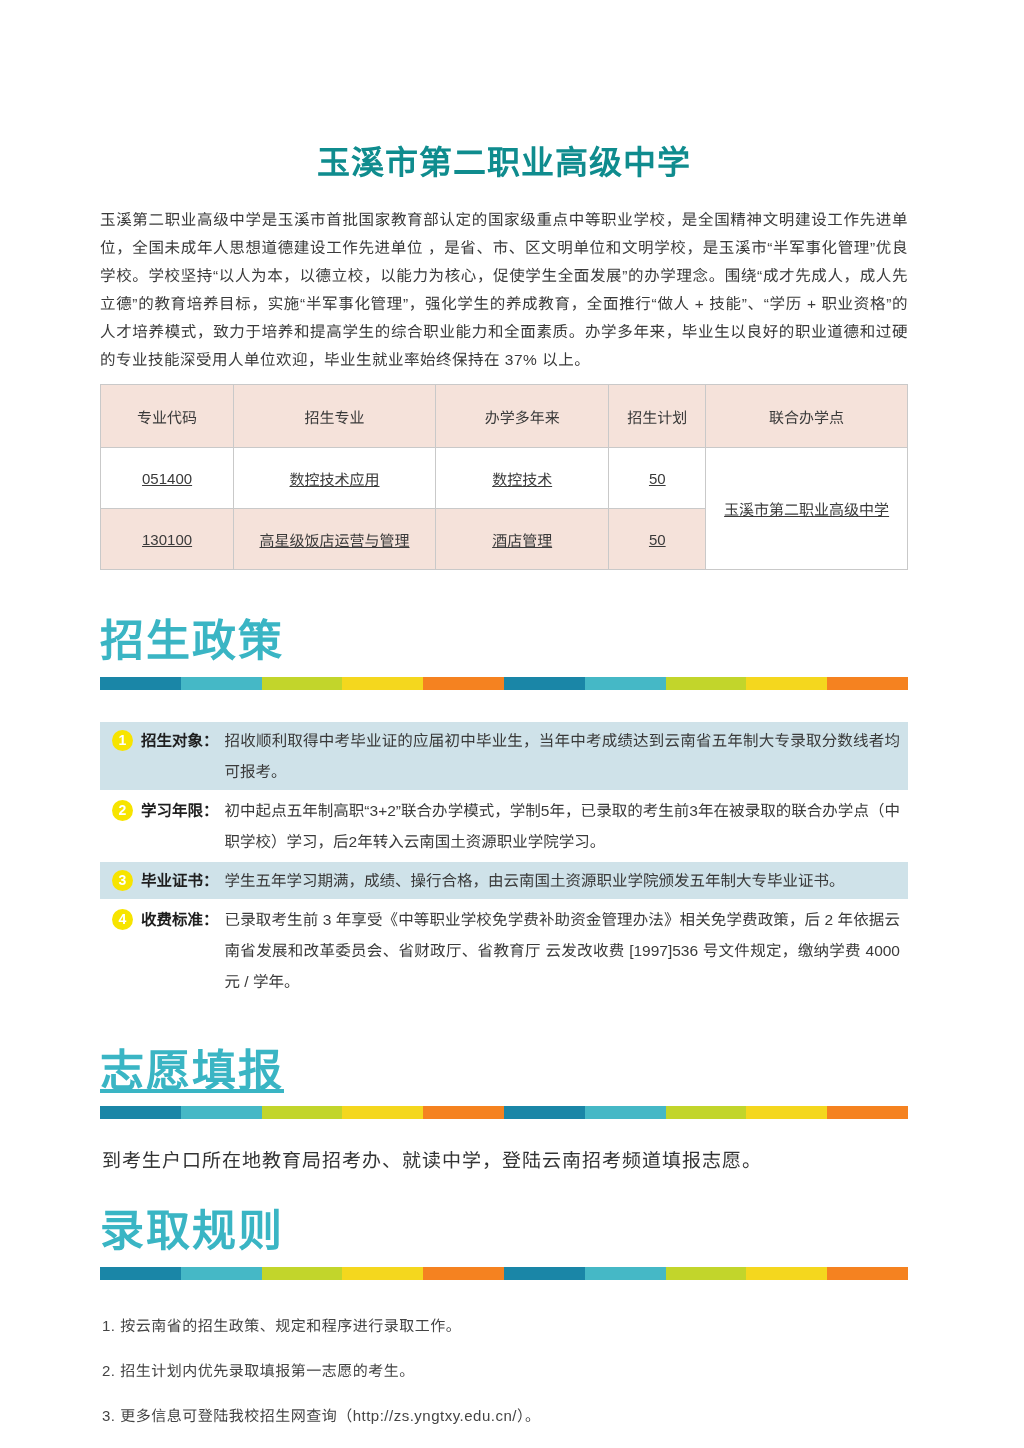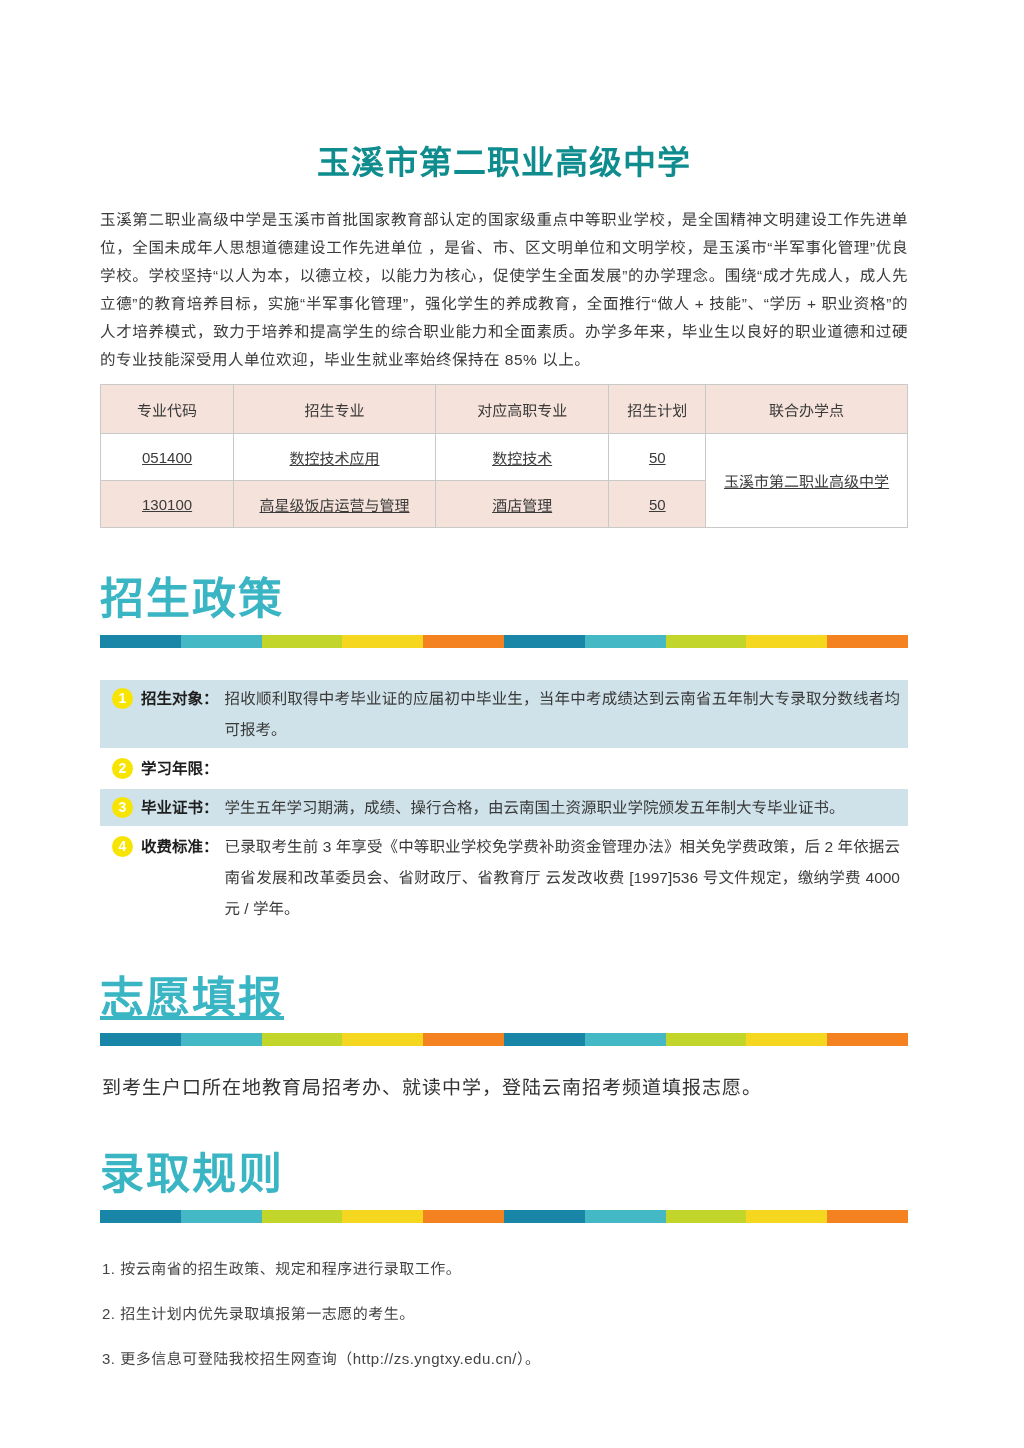--- a/index.html
+++ b/index.html
@@ -34,21 +34,21 @@
   table.majors {
     width: 100%;
     border-collapse: collapse;
     table-layout: fixed;
     font-size: 15px;
     color: #3a3a3a;
   }
   table.majors th, table.majors td {
     border: 1px solid #c9c9c9;
     text-align: center;
-    padding: 8px;
+    padding: 15px;
   }
   table.majors th {
     background: var(--table_pink);
     font-weight: normal;
     height: 32px;
   }
   table.majors td { height: 30px; background: #ffffff; text-decoration: underline; }
   table.majors tr.alt td { background: var(--table_pink); }
   table.majors td.joint { background: #ffffff; }
   .col-code   { width: 16.5%; }
@@ -69,21 +69,21 @@
   
   .section-heading {
     margin: 46px 0 10px 0;
     font-size: 44px;
     font-weight: bold;
     letter-spacing: 2px;
     color: var(--heading_teal);
     line-height: 1.15;
   }
   .section-heading.s2 { margin-top: 46px; text-decoration: underline; }
-  .section-heading.s3 { margin-top: 50px; }
+  .section-heading.s3 { margin-top: 34px; }
   .stripe {
     display: flex;
     height: 13px;
     width: 100%;
   }
   .stripe span { flex: 1 1 0; }
   
   .policy-list { margin-top: 32px; }
   .policy-item {
     display: flex;
@@ -131,35 +131,35 @@
     color: #444;
   }
 </style>
 </head>
 <body>
 
 <div class="content">
 
   <h1 class="title">玉溪市第二职业高级中学</h1>
 
-  <p class="intro">玉溪第二职业高级中学是玉溪市首批国家教育部认定的国家级重点中等职业学校，是全国精神文明建设工作先进单位，全国未成年人思想道德建设工作先进单位 ，是省、市、区文明单位和文明学校，是玉溪市“半军事化管理”优良学校。学校坚持“以人为本，以德立校，以能力为核心，促使学生全面发展”的办学理念。围绕“成才先成人，成人先立德”的教育培养目标，实施“半军事化管理”，强化学生的养成教育，全面推行“做人 + 技能”、“学历 + 职业资格”的人才培养模式，致力于培养和提高学生的综合职业能力和全面素质。办学多年来，毕业生以良好的职业道德和过硬的专业技能深受用人单位欢迎，毕业生就业率始终保持在 85% 以上。</p>
+  <p class="intro">玉溪第二职业高级中学是玉溪市首批国家教育部认定的国家级重点中等职业学校，是全国精神文明建设工作先进单位，全国未成年人思想道德建设工作先进单位 ，是省、市、区文明单位和文明学校，是玉溪市“半军事化管理”优良学校。学校坚持“以人为本，以德立校，以能力为核心，促使学生全面发展”的办学理念。围绕“成才先成人，成人先立德”的教育培养目标，实施“半军事化管理”，强化学生的养成教育，全面推行“做人 + 技能”、“学历 + 职业资格”的人才培养模式，致力于培养和提高学生的综合职业能力和全面素质。办学多年来，毕业生以良好的职业道德和过硬的专业技能深受用人单位欢迎，毕业生就业率始终保持在 37% 以上。</p>
 
   <table class="majors">
     <colgroup>
       <col class="col-code">
         <col class="col-major">
         <col class="col-cmajor">
         <col class="col-plan">
         <col class="col-joint">
     </colgroup>
     <thead>
       <tr>
         <th>专业代码</th>
         <th>招生专业</th>
-        <th>对应高职专业</th>
+        <th>办学多年来</th>
         <th>招生计划</th>
         <th>联合办学点</th>
       </tr>
     </thead>
     <tbody>
       <tr>
         <td>051400</td>
         <td>数控技术应用</td>
         <td>数控技术</td>
         <td>50</td>
@@ -191,20 +191,21 @@
 
   <div class="policy-list">
     <div class="policy-item alt">
       <span class="badge">1</span>
       <span class="item-label">招生对象：</span>
       <span class="item-text">招收顺利取得中考毕业证的应届初中毕业生，当年中考成绩达到云南省五年制大专录取分数线者均可报考。</span>
     </div>
     <div class="policy-item">
       <span class="badge">2</span>
       <span class="item-label">学习年限：</span>
+      <span class="item-text">初中起点五年制高职“3+2”联合办学模式，学制5年，已录取的考生前3年在被录取的联合办学点（中职学校）学习，后2年转入云南国土资源职业学院学习。</span>
     </div>
     <div class="policy-item alt">
       <span class="badge">3</span>
       <span class="item-label">毕业证书：</span>
       <span class="item-text">学生五年学习期满，成绩、操行合格，由云南国土资源职业学院颁发五年制大专毕业证书。</span>
     </div>
     <div class="policy-item">
       <span class="badge">4</span>
       <span class="item-label">收费标准：</span>
       <span class="item-text">已录取考生前 3 年享受《中等职业学校免学费补助资金管理办法》相关免学费政策，后 2 年依据云南省发展和改革委员会、省财政厅、省教育厅 云发改收费 [1997]536 号文件规定，缴纳学费 4000 元 / 学年。</span>

